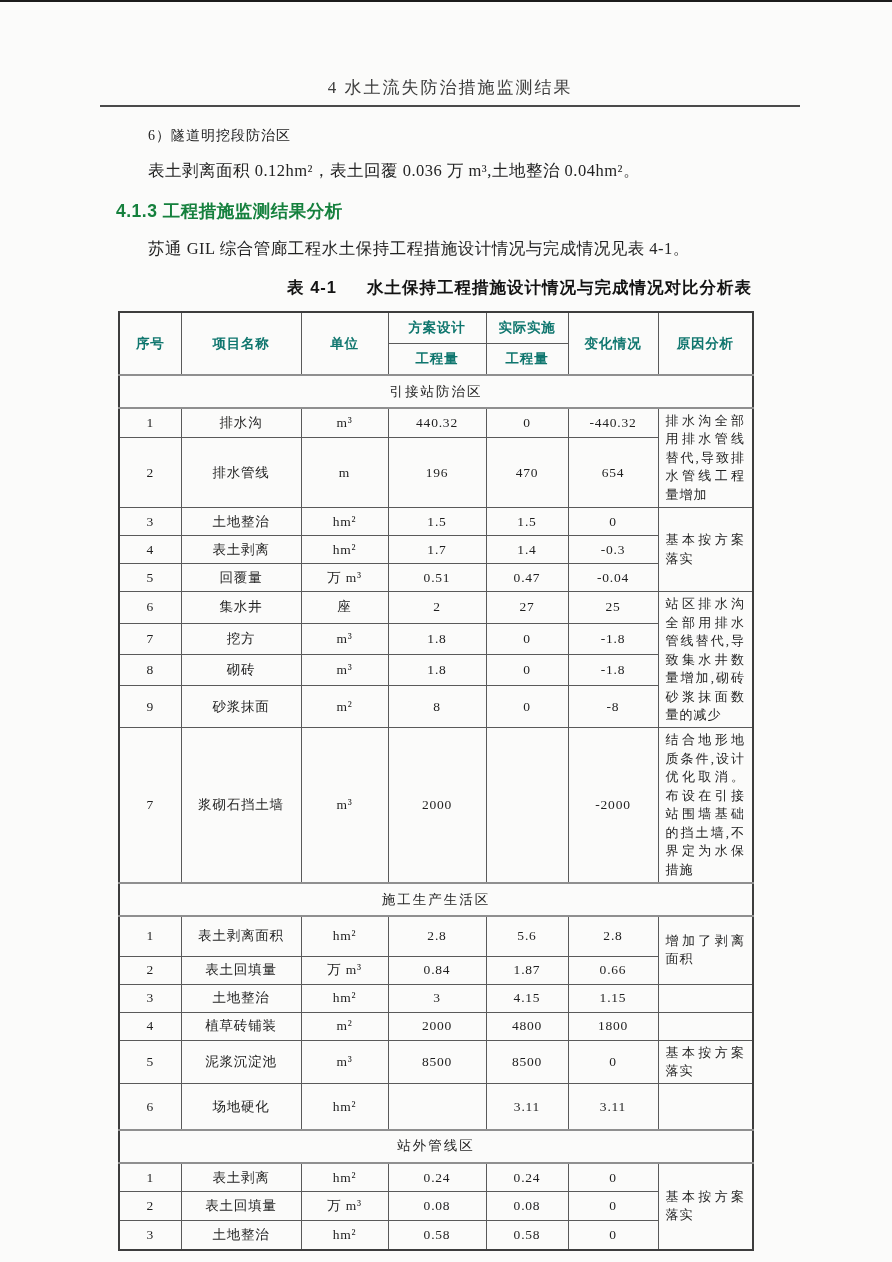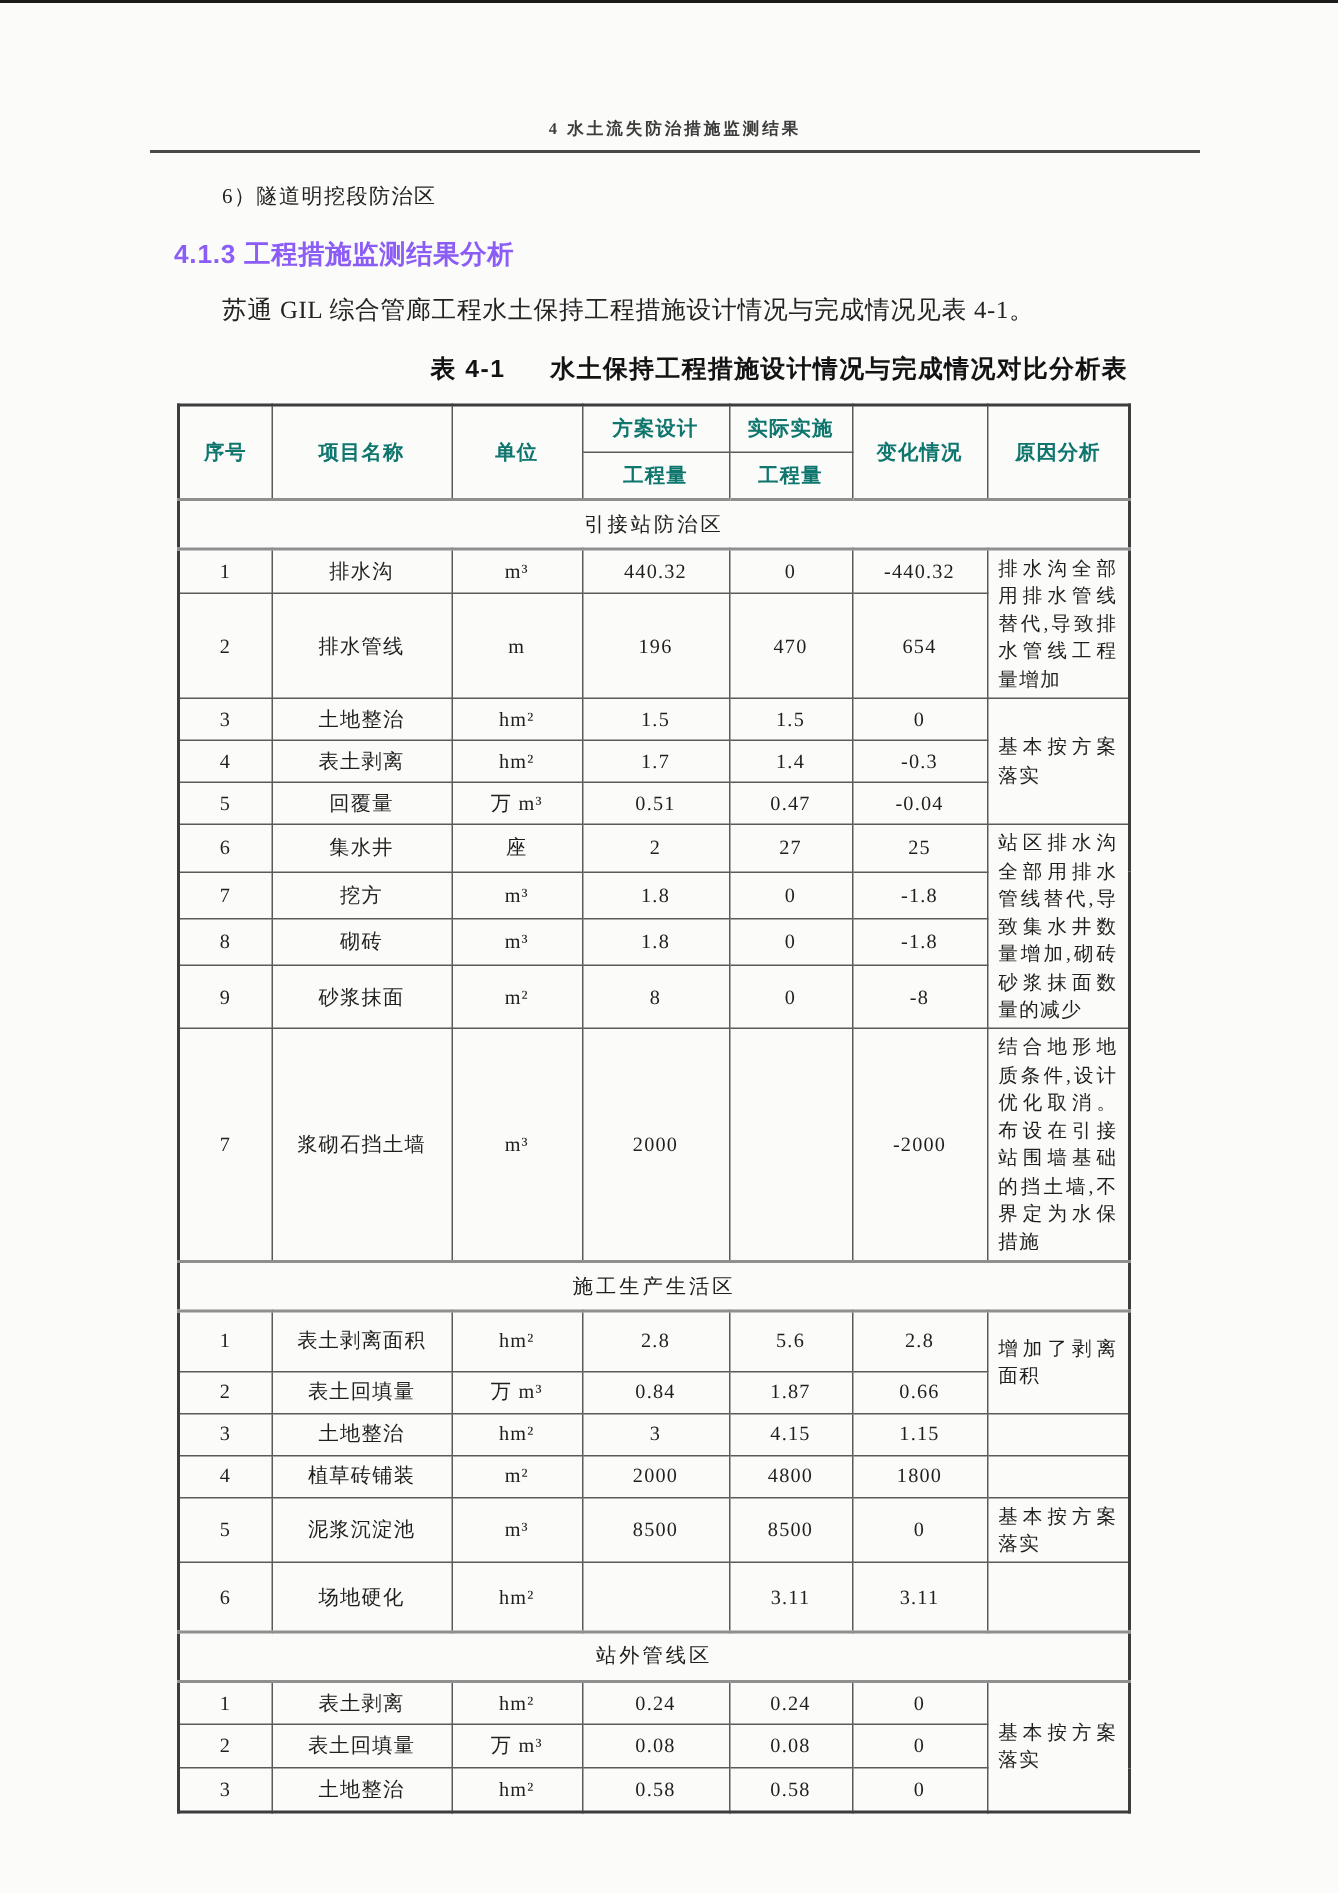--- a/index.html
+++ b/index.html
@@ -13,32 +13,32 @@
     box-sizing:border-box;
     overflow:hidden;
   }
   .content{margin:0 92px 0 100px;width:700px;}
   .rh-block{
     padding-top:74px;padding-bottom:6px;
     border-bottom:2px solid #4a4a4a;
     text-align:center;
   }
   .running-head{
-    font-size:11px;color:#3c3c3c;letter-spacing:2px;font-weight:bold;
+    font-size:17px;color:#3c3c3c;letter-spacing:2px;
   }
   .item-heading{
     margin:20px 0 0 48px;font-size:14px;letter-spacing:1px;
   }
   .para{
     margin:15px 0 0 48px;font-size:16.5px;letter-spacing:0.5px;
   }
   .section-heading{
     margin:17px 0 0 16px;
     font-family:"Liberation Sans","DejaVu Sans",sans-serif;
-    font-weight:bold;font-size:17.5px;letter-spacing:0.5px;color:#8b5cf6;
+    font-weight:bold;font-size:17.5px;letter-spacing:0.5px;color:#15803d;
   }
   .table-caption{
     margin:17px 0 12px 18px;width:634px;text-align:right;
     font-family:"Liberation Sans","DejaVu Sans",sans-serif;
     font-weight:bold;font-size:16.5px;color:#131313;letter-spacing:1px;
   }
   .table-caption .tbl-label{margin-right:30px;}
   table.measures{
     margin-left:18px;width:634px;
     border-collapse:collapse;table-layout:fixed;
@@ -71,20 +71,21 @@
 <body>
 
 <div class="content">
 
   <div class="rh-block">
     <span class="running-head">4 水土流失防治措施监测结果</span>
   </div>
 
   <div class="item-heading">6）隧道明挖段防治区</div>
 
+  <div class="para">表土剥离面积 0.12hm²，表土回覆 0.036 万 m³,土地整治 0.04hm²。</div>
 
   <div class="section-heading">4.1.3 工程措施监测结果分析</div>
 
   <div class="para">苏通 GIL 综合管廊工程水土保持工程措施设计情况与完成情况见表 4-1。</div>
 
   <div class="table-caption">
     <span class="tbl-label">表 4-1</span><span>水土保持工程措施设计情况与完成情况对比分析表</span>
   </div>
 
   <table class="measures">

